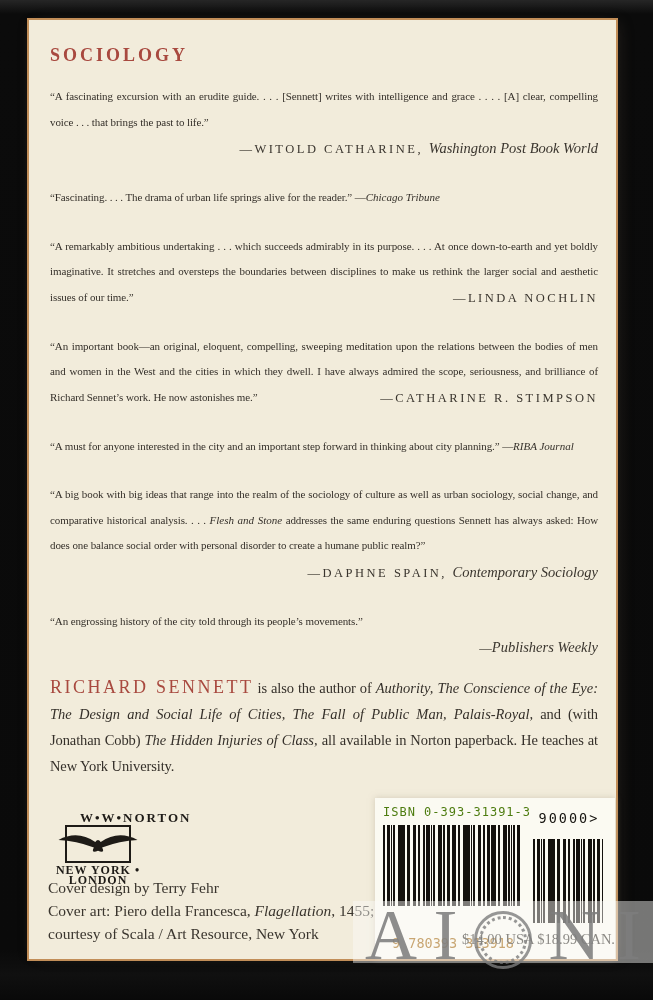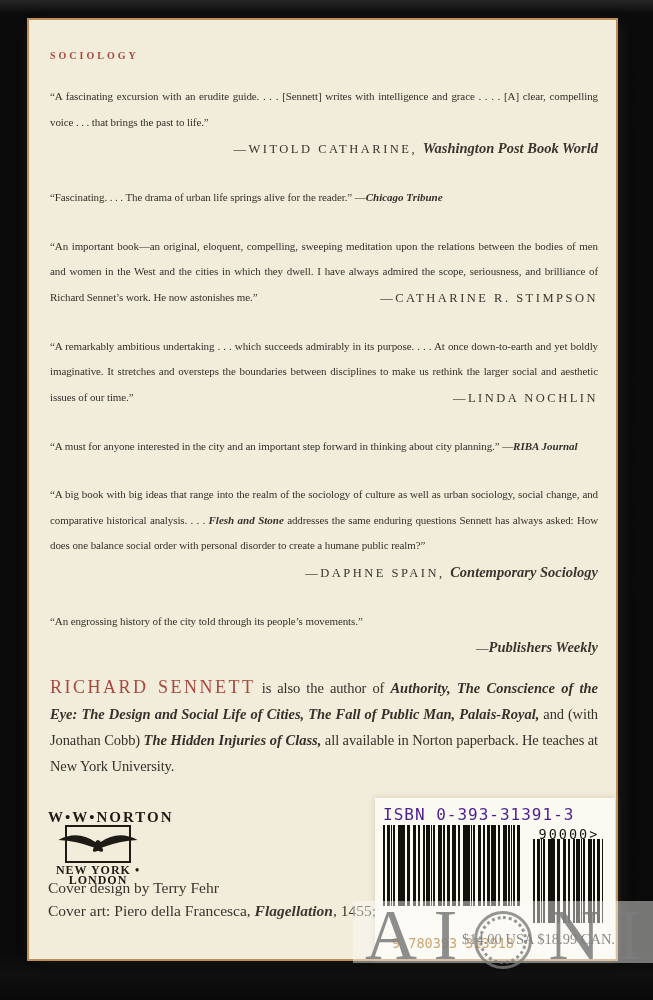--- a/index.html
+++ b/index.html
@@ -5,56 +5,56 @@
   html,body{margin:0;padding:0;background:#000;}
   body{width:653px;height:1000px;overflow:hidden;position:relative;
        font-family:"Liberation Serif","DejaVu Serif",serif;}
   .scene{position:absolute;inset:0;width:653px;height:1000px;
          background:linear-gradient(180deg,#262626 0px,#0b0b0b 14px,#0a0a0a 950px,#101010 975px,#090909 100%);}
   
   .cover{position:absolute;left:27px;top:18px;width:591px;height:943px;box-sizing:border-box;
          background:#f2ecdb;border:2px solid #c28e58;
          padding:27px 18px 0 21px;
          box-shadow:6px 0 14px -6px rgba(70,60,50,.45), -4px 0 10px -6px rgba(70,60,50,.35);}
-  .category{color:#a8493f;font-size:10px;letter-spacing:3px;font-weight:bold;
+  .category{color:#a8493f;font-size:18px;letter-spacing:3px;font-weight:bold;
             line-height:17px;}
   .quote{margin-top:23px;}
   .quote:first-child{margin-top:20px;}
   .qbody{margin:0;font-size:11px;line-height:25.5px;color:#35302a;
          text-align:justify;letter-spacing:-0.1px;}
   .attribution{font-size:12.5px;line-height:26px;color:#3a352e;text-align:right;}
   .attribution.same{margin-top:-25.5px;}
   .caps{letter-spacing:2.5px;font-size:12.5px;color:#3a352e;}
-  .it{font-style:italic;letter-spacing:0;font-weight:bold;}
+  .it{font-style:italic;letter-spacing:0;}
   .attribution .it{font-size:14.5px;}
   .bio{margin:13px 0 0 0;font-size:14.5px;line-height:26px;color:#35302a;
        text-align:justify;letter-spacing:-0.1px;}
   .redcaps{color:#a8493f;font-size:18px;letter-spacing:2.5px;}
   
   .publisher{position:absolute;left:19px;top:792px;width:100px;text-align:center;color:#1e1b17;}
-  .logo-top{font-size:15px;font-weight:bold;letter-spacing:2px;line-height:11px;}
+  .logo-top{font-size:13px;font-weight:bold;letter-spacing:2px;line-height:11px;margin-left:32px;}
   .logo-box{position:relative;width:62px;height:34px;border:2px solid #1e1b17;margin:2px auto 2px auto;}
   .logo-box svg{position:absolute;left:-17px;top:2px;width:96px;height:30px;}
   .logo-bottom{font-size:12px;font-weight:bold;letter-spacing:1px;line-height:10px;}
   
   .credits{position:absolute;left:19px;top:856px;width:330px;color:#3a352e;}
   .credits .line{font-size:15.5px;line-height:23px;}
   
   .barcode-box{position:absolute;left:346px;top:778px;width:240px;height:161px;
                background:#fbfaf2;box-shadow:0 0 6px rgba(180,170,150,.5);}
   .isbn{position:absolute;left:8px;top:7px;font-family:"DejaVu Sans Mono",monospace;
-        font-size:16px;letter-spacing:1px;color:#4c1d95;white-space:nowrap;}
+        font-size:12px;letter-spacing:1px;color:#4d7c0f;white-space:nowrap;}
   .bars{background-image:
      repeating-linear-gradient(90deg,#14110d 0px,#14110d 2px,transparent 2px,transparent 5px),
      repeating-linear-gradient(90deg,#14110d 0px,#14110d 1px,transparent 1px,transparent 8px),
      repeating-linear-gradient(90deg,transparent 0px,transparent 4px,#14110d 4px,#14110d 7px,transparent 7px,transparent 13px);}
   .main-bars{position:absolute;left:8px;top:27px;width:140px;height:81px;}
   .ean-digits{position:absolute;left:4px;top:108px;width:148px;text-align:center;
               font-family:"DejaVu Sans Mono",monospace;font-size:13.5px;color:#a16207;white-space:nowrap;margin-top:29px;}
-  .addon-label{position:absolute;left:156px;top:28px;width:76px;text-align:center;
+  .addon-label{position:absolute;left:156px;top:12px;width:76px;text-align:center;
                font-family:"DejaVu Sans Mono",monospace;font-size:13.5px;letter-spacing:2px;color:#15130f;}
   .addon-bars{position:absolute;left:158px;top:41px;width:70px;height:84px;}
   .prices{position:absolute;left:0;top:133px;width:240px;text-align:right;
           font-size:14.5px;color:#2e2a24;white-space:nowrap;}
   
   .watermark{position:absolute;left:353px;top:901px;width:300px;height:62px;z-index:50;
              background:rgba(250,250,248,.45);display:flex;align-items:center;
              justify-content:space-between;padding:0 12px;box-sizing:border-box;}
   .wm-letter{font-family:"Liberation Serif","DejaVu Serif",serif;font-size:72px;line-height:60px;
              color:rgba(125,125,125,.88);transform:translateY(3px);}
@@ -74,26 +74,26 @@
 
     <div class="quotes" id="quotes">
         <div class="quote">
           <p class="qbody"><span>“A fascinating excursion with an erudite guide.&nbsp;.&nbsp;.&nbsp;. [Sennett] writes with intelligence and grace&nbsp;.&nbsp;.&nbsp;.&nbsp;. [A] clear, compelling voice&nbsp;.&nbsp;.&nbsp;. that brings the past to life.”</span></p>
           <div class="attribution"><span class="caps">—WITOLD CATHARINE, </span><span class="it">Washington Post Book World</span></div>
         </div>
         <div class="quote">
           <p class="qbody"><span>“Fascinating.&nbsp;.&nbsp;.&nbsp;. The drama of urban life springs alive for the reader.” —</span><span class="it">Chicago Tribune</span></p>
         </div>
         <div class="quote">
+          <p class="qbody"><span>“A remarkably ambitious undertaking&nbsp;.&nbsp;.&nbsp;. which succeeds admirably in its purpose.&nbsp;.&nbsp;.&nbsp;. At once down-to-earth and yet boldly imaginative. It stretches and oversteps the boundaries between disciplines to make us rethink the larger social and aesthetic issues of our time.”</span></p>
+          <div class="attribution same"><span class="caps">—LINDA NOCHLIN</span></div>
+        </div>
+        <div class="quote">
           <p class="qbody"><span>“An important book—an original, eloquent, compelling, sweeping meditation upon the relations between the bodies of men and women in the West and the cities in which they dwell. I have always admired the scope, seriousness, and brilliance of Richard Sennet’s work. He now astonishes me.”</span></p>
           <div class="attribution same"><span class="caps">—CATHARINE R. STIMPSON</span></div>
-        </div>
-        <div class="quote">
-          <p class="qbody"><span>“A remarkably ambitious undertaking&nbsp;.&nbsp;.&nbsp;. which succeeds admirably in its purpose.&nbsp;.&nbsp;.&nbsp;. At once down-to-earth and yet boldly imaginative. It stretches and oversteps the boundaries between disciplines to make us rethink the larger social and aesthetic issues of our time.”</span></p>
-          <div class="attribution same"><span class="caps">—LINDA NOCHLIN</span></div>
         </div>
         <div class="quote">
           <p class="qbody"><span>“A must for anyone interested in the city and an important step forward in thinking about city planning.” —</span><span class="it">RIBA Journal</span></p>
         </div>
         <div class="quote">
           <p class="qbody"><span>“A big book with big ideas that range into the realm of the sociology of culture as well as urban sociology, social change, and comparative historical analysis.&nbsp;.&nbsp;.&nbsp;. </span><span class="it">Flesh and Stone</span><span> addresses the same enduring questions Sennett has always asked: How does one balance social order with personal disorder to create a humane public realm?”</span></p>
           <div class="attribution"><span class="caps">—DAPHNE SPAIN, </span><span class="it">Contemporary Sociology</span></div>
         </div>
         <div class="quote">
           <p class="qbody"><span>“An engrossing history of the city told through its people’s movements.”</span></p>
@@ -109,20 +109,21 @@
         <svg viewBox="0 0 120 44" aria-hidden="true">
           <path fill="#1e1b17" d="M2 16 Q 30 1 56 19 Q 60 13 64 19 Q 90 1 118 16 Q 92 17 66 27 Q 71 36 60 32 Q 49 36 54 27 Q 28 17 2 16 Z"></path>
         </svg>
       </div>
       <div class="logo-bottom">NEW YORK • LONDON</div>
     </div>
 
     <div class="credits" id="credits">
         <div class="line"><span>Cover design by Terry Fehr</span></div>
         <div class="line"><span>Cover art: Piero della Francesca, </span><span class="it">Flagellation</span><span>, 1455;</span></div>
+        <div class="line"><span>courtesy of Scala / Art Resource, New York</span></div>
       </div>
 
     <div class="barcode-box">
       <div class="isbn">ISBN 0-393-31391-3</div>
       <div class="main-bars bars"></div>
       <div class="ean-digits">9 780393 313918</div>
       <div class="addon-label">90000&gt;</div>
       <div class="addon-bars bars"></div>
       <div class="prices">$14.00 USA   $18.99 CAN.</div>
     </div>

